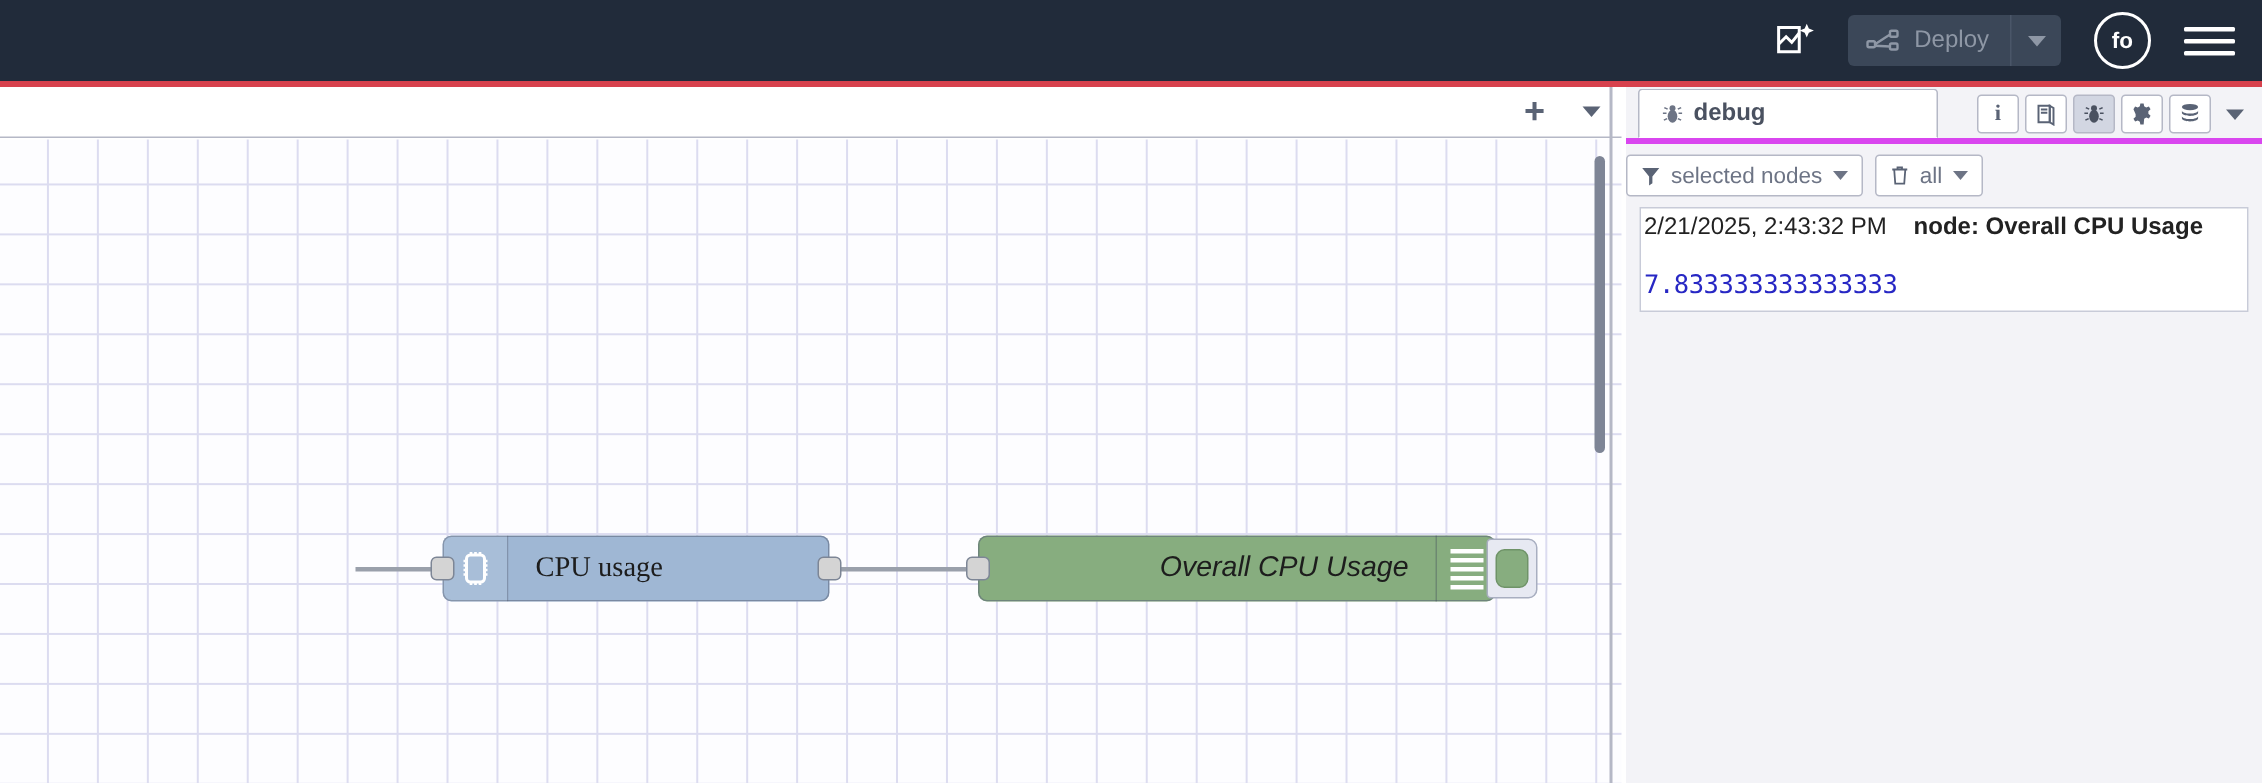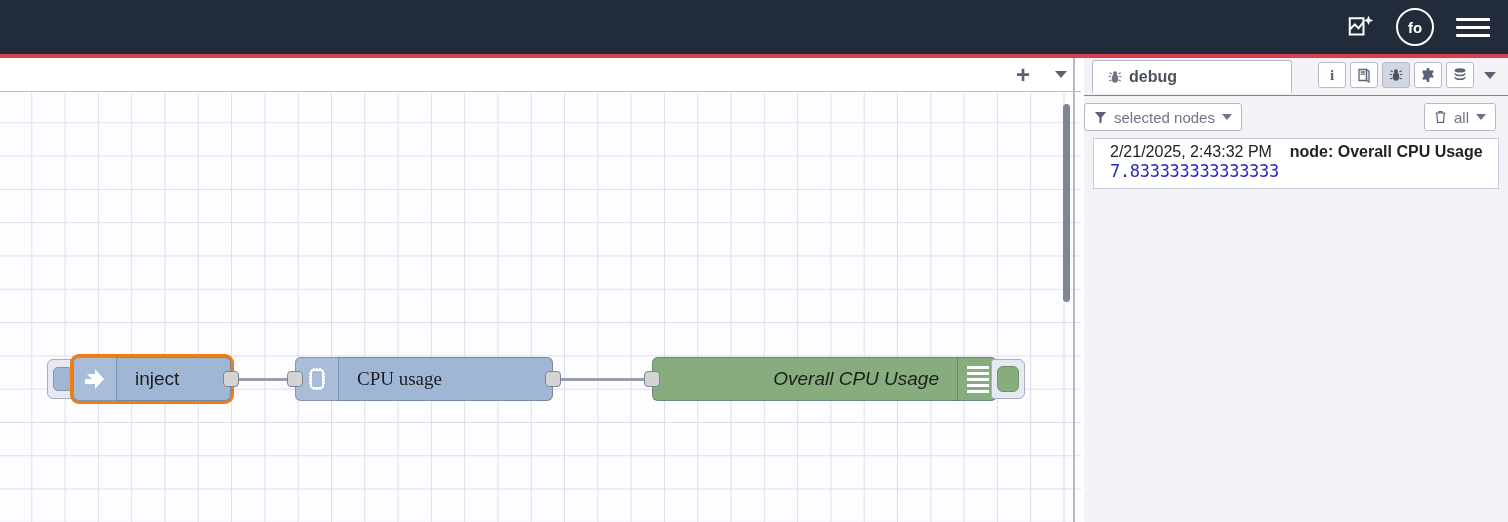--- a/index.html
+++ b/index.html
@@ -149,80 +149,94 @@
   .wire {
     position: absolute; height: 3px; background: #9aa0ab; top: 378px;
   }
 
   
   .sidebar {
     position: absolute; left: 1084px; top: 58px; width: 424px; height: 464px;
     background: #f3f3f7;
   }
   .sb-tabrow {
-    position: relative; height: 38px; display: flex; align-items: center;
-    border-bottom: 1px solid #d946ef; background: #f3f3f7;
+    position: relative; height: 38px; display: flex; align-items: flex-end;
+    border-bottom: 4px solid #d946ef; background: #f3f3f7;
   }
   .sb-tab {
     height: 33px; min-width: 200px; display: flex; align-items: center; gap: 6px;
     padding: 0 14px; background: #fff;
     border: 1px solid #b5b8c6; border-bottom: 1px solid #fff;
     border-radius: 3px 3px 0 0; cursor: pointer;
     font-size: 16px; font-weight: bold; color: #4a5160; margin-left: 8px;
   }
   .sb-tools { margin-left: auto; display: flex; align-items: center; gap: 4px; padding: 0 6px 3px 0; }
   .sb-tool {
     width: 28px; height: 26px; border: 1px solid #b5b8c6; border-radius: 3px;
     background: #fff; display:flex; align-items:center; justify-content:center; cursor:pointer;
     color:#5a6375;
   }
   .sb-tool.active { background: #d2d6e2; }
   .sb-tool-caret { width: 24px; height: 26px; display:flex; align-items:center; justify-content:center; color:#5a6375; cursor:pointer; }
 
   .sb-filterrow {
-    height: 42px; display: flex; align-items: center; justify-content: space-between;
+    height: 42px; display: flex; align-items: center; justify-content: flex-start;
     gap: 8px; padding-right: 12px; background: #f3f3f7;
   }
   .pill {
     height: 28px; display: flex; align-items: center; gap: 7px; padding: 0 9px;
     border: 1px solid #b5b8c6; border-radius: 3px; background: #fff;
     font-size: 15px; color: #6d7485; cursor: pointer;
   }
   .pill .caret-dn { border-top-width: 6px; border-left-width: 5px; border-right-width: 5px; }
 
   .sb-messages {
     margin: 0 9px; background: #fff; border: 1px solid #c8cbd8;
-    padding: 4px 10px 7px 16px;
+    padding: 4px 10px 7px 2px;
   }
   .msg-line1 { font-size: 16px; color: #222; white-space: nowrap; }
   .msg-line1 .node-ref { font-weight: bold; }
   .msg-line2 { font-size: 16px; color: #a85c5c; margin-top: 2px; }
   .msg-value {
     font-family: "DejaVu Sans Mono", monospace; font-size: 17px;
-    color: #2727c4; margin-top: 0; letter-spacing: -0.3px;
+    color: #2727c4; margin-top: 19px; letter-spacing: -0.3px;
   }
 
   svg { display: block; }
 </style>
 </head>
 <body>
 
 <div id="app">
 
   <div class="header">
     <div class="hdr-actions">
 
       <div class="ai-icon-btn">
         <svg width="30" height="30" viewBox="0 0 24 24" fill="none" stroke="#ffffff" stroke-width="1.6">
           <path d="M3 5h11v13H3z"></path>
           <path d="M3 14l4-4 3 3 4-5"></path>
           <path d="M18 3l1.1 2.6L21.8 6.7 19.1 7.8 18 10.4 16.9 7.8 14.2 6.7 16.9 5.6z" fill="#ffffff" stroke="none"></path>
         </svg>
       </div>
 
+      <div class="deploy-btn">
+        <span class="deploy-icon">
+          <svg width="24" height="16" viewBox="0 0 24 16" fill="none" stroke="#8e97a5" stroke-width="1.6">
+            <rect x="1" y="8.5" width="5" height="4" rx="1"></rect>
+            <rect x="16" y="1.5" width="5" height="4" rx="1"></rect>
+            <rect x="16" y="10" width="5" height="4" rx="1"></rect>
+            <path d="M6 10.5l10-6.5M6 11.5l10 .5"></path>
+          </svg>
+        </span>
+        <span class="deploy-label">Deploy</span>
+        <span class="deploy-caret">
+          <span class="caret-dn"></span>
+        </span>
+      </div>
 
       <div class="avatar">
         <span>fo</span>
       </div>
 
       <div class="burger">
         <span></span>
           <span></span>
           <span></span>
       </div>
@@ -235,34 +249,20 @@
     <div class="tab-menu">
       <span class="caret-dn" style="color:#5a6375"></span>
     </div>
   </div>
 
   <div class="canvas">
 
     <div class="wire" style="left:237px; width:60px; top:285px;"></div>
     <div class="wire" style="left:552px; width:95px; top:285px;"></div>
 
-    <div class="node" style="left:73px; top:264px;">
-      <div class="inject-btn">
-          <i></i>
-        </div>
-      <div class="node-body node-blue node-selected" style="width:158px; position:relative;">
-        <div class="node-icon-box">
-          <svg width="26" height="26" viewBox="0 0 26 26" fill="#ffffff">
-            <path d="M3 8h10V3l9 10-9 10v-5H3v-5h7l-5-5z"></path>
-          </svg>
-        </div>
-        <div class="node-label">inject</div>
-        <div class="port port-out"></div>
-      </div>
-    </div>
 
     <div class="node" style="left:295px; top:264px;font-family:Liberation Serif, serif;">
       <div class="node-body node-blue" style="width:258px; position:relative;">
         <div class="port port-in"></div>
         <div class="node-icon-box">
           <svg width="28" height="28" viewBox="0 0 28 28" fill="none" stroke="#ffffff" stroke-width="2">
             <rect x="8" y="5" width="12" height="18" rx="2.5"></rect>
             <path d="M11 3v2M14 3v2M17 3v2M11 23v2M14 23v2M17 23v2M6 9h2M6 12h2M6 15h2M6 18h2M20 9h2M20 12h2M20 15h2M20 18h2" stroke-width="1.8"></path>
           </svg>
         </div>

